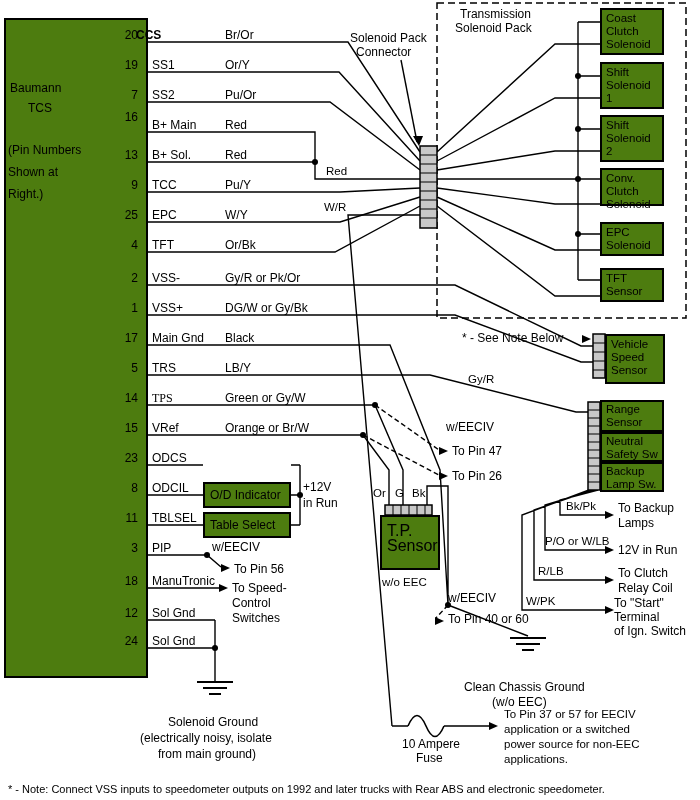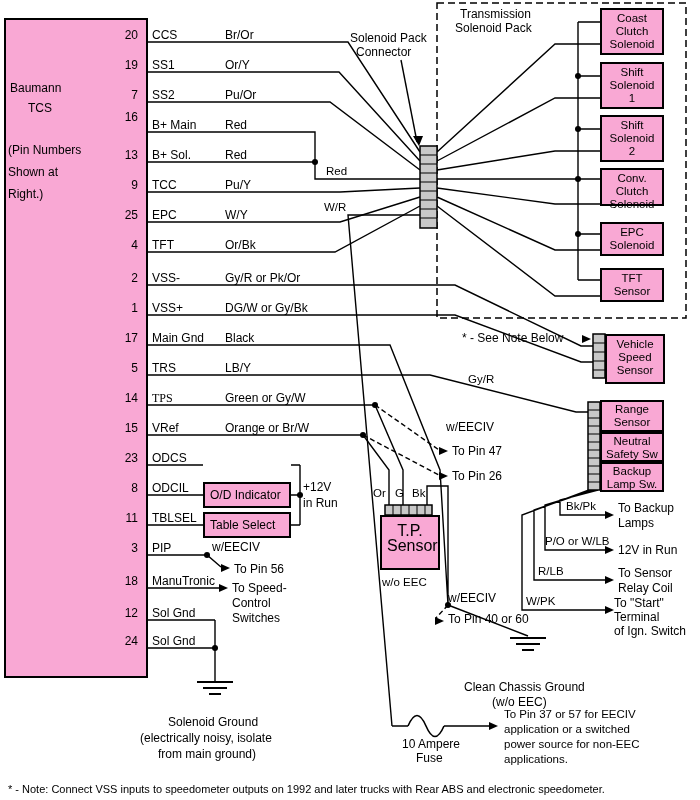--- a/index.html
+++ b/index.html
@@ -3,21 +3,21 @@
 <meta charset="utf-8">
 <style>
   html,body{margin:0;padding:0;background:#fff;}
   .stage{position:relative;width:700px;height:800px;background:#fff;color:#000;
          font-family:"Liberation Sans",sans-serif;overflow:hidden;}
   .t{position:absolute;font-size:12px;line-height:12px;white-space:nowrap;
      transform:translateY(-50%);}
   .t.s{font-size:11.5px;}
   .t.fn{font-size:11px;}
   .t.num{width:36px;text-align:right;}
-  .bx{position:absolute;border:2px solid #000;box-sizing:border-box;background:#f9a8d4;text-align:center;}
+  .bx{position:absolute;border:2px solid #000;box-sizing:border-box;background:#4d7c0f;}
   .unit{font-size:11.5px;line-height:13px;padding:2px 4px;}
   .unit div{white-space:nowrap;}
   .ibx{display:flex;align-items:center;padding-left:5px;font-size:12px;}
   svg{position:absolute;left:0;top:0;}
 </style>
 </head>
 <body>
 
 <div class="stage">
 
@@ -109,21 +109,21 @@
   </svg>
 
   <div class="bx" style="left:4px;top:18px;width:144px;height:660px;"></div>
   <div class="t" style="left:10px;top:88px;">Baumann</div>
   <div class="t" style="left:28px;top:108px;">TCS</div>
   <div class="t" style="left:8px;top:150px;">(Pin Numbers</div>
   <div class="t" style="left:8px;top:172px;">Shown at</div>
   <div class="t" style="left:8px;top:194px;">Right.)</div>
 
   <div class="t num" style="left:102px;top:35px;">20</div>
-  <div class="t" style="left:152px;top:35px;">CCS</div>
+  <div class="t" style="left:136px;top:35px;font-weight:bold;">CCS</div>
   <div class="t" style="left:225px;top:35px;">Br/Or</div>
   <div class="t num" style="left:102px;top:65px;">19</div>
   <div class="t" style="left:152px;top:65px;">SS1</div>
   <div class="t" style="left:225px;top:65px;">Or/Y</div>
   <div class="t num" style="left:102px;top:95px;">7</div>
   <div class="t" style="left:152px;top:95px;">SS2</div>
   <div class="t" style="left:225px;top:95px;">Pu/Or</div>
   <div class="t num" style="left:102px;top:117px;">16</div>
   <div class="t" style="left:152px;top:125px;">B+ Main</div>
   <div class="t" style="left:225px;top:125px;">Red</div>
@@ -257,21 +257,21 @@
   <div class="t" style="left:452px;top:476px;">To Pin 26</div>
   <div class="t" style="left:448px;top:598px;">w/EECIV</div>
   <div class="t" style="left:448px;top:619px;">To Pin 40 or 60</div>
 
   <div class="t s" style="left:566px;top:506px;">Bk/Pk</div>
   <div class="t" style="left:618px;top:508px;">To Backup</div>
   <div class="t" style="left:618px;top:523px;">Lamps</div>
   <div class="t s" style="left:545px;top:541px;">P/O or W/LB</div>
   <div class="t" style="left:618px;top:550px;">12V in Run</div>
   <div class="t s" style="left:538px;top:571px;">R/LB</div>
-  <div class="t" style="left:618px;top:573px;">To Sensor</div>
+  <div class="t" style="left:618px;top:573px;">To Clutch</div>
   <div class="t" style="left:618px;top:588px;">Relay Coil</div>
   <div class="t s" style="left:526px;top:601px;">W/PK</div>
   <div class="t" style="left:614px;top:603px;">To "Start"</div>
   <div class="t" style="left:614px;top:617px;">Terminal</div>
   <div class="t" style="left:614px;top:631px;">of Ign. Switch</div>
 
   <div class="t" style="left:464px;top:687px;">Clean Chassis Ground</div>
   <div class="t" style="left:492px;top:702px;">(w/o EEC)</div>
   <div class="t" style="left:168px;top:722px;">Solenoid Ground</div>
   <div class="t" style="left:140px;top:738px;">(electrically noisy, isolate</div>

